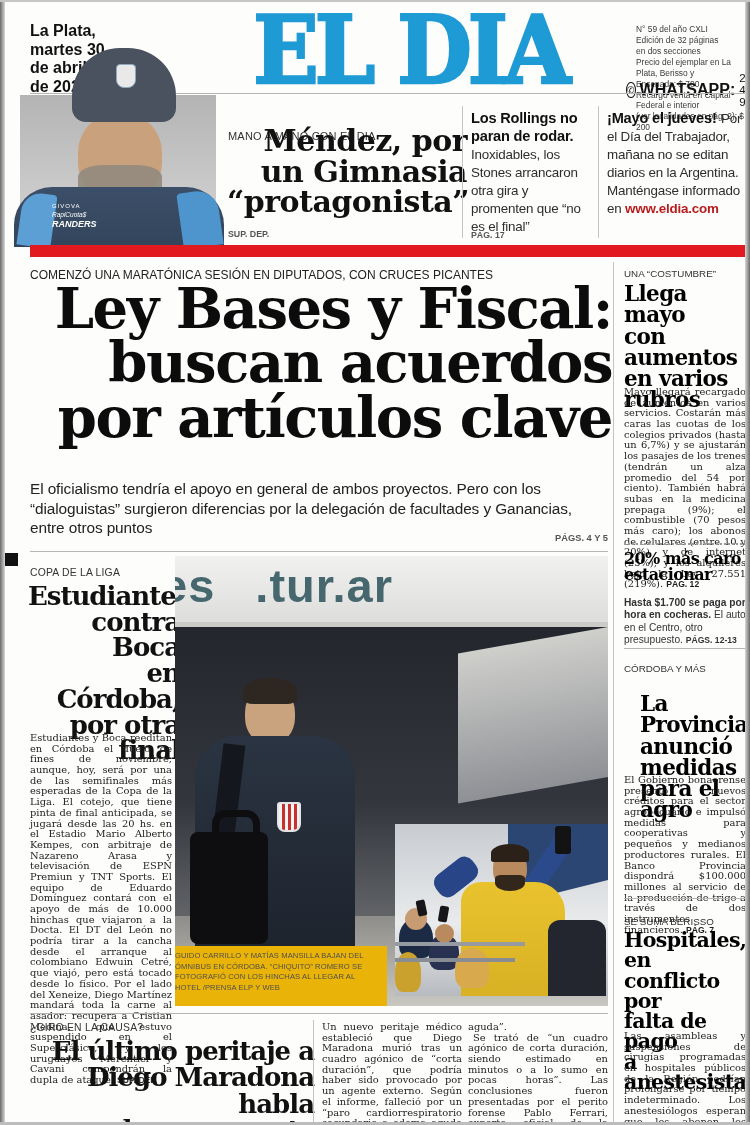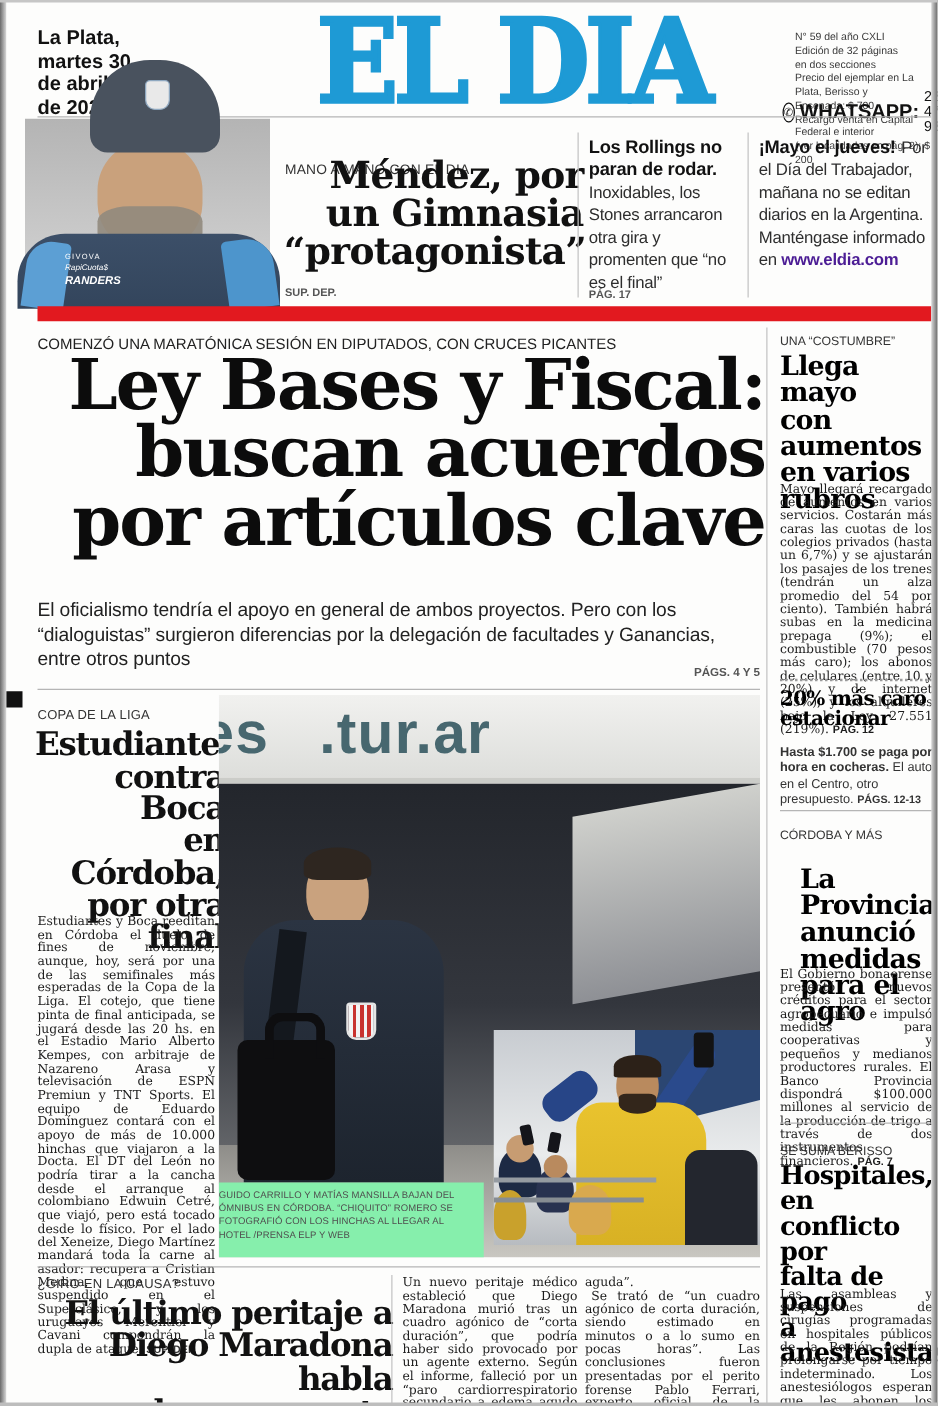--- a/index.html
+++ b/index.html
@@ -101,21 +101,21 @@
   .floor{left:0;top:360px;width:433px;height:90px;background:linear-gradient(180deg,#8e8d89,#c9c7c1);}
   .head{background:#c9a27e;border-radius:48% 48% 44% 44%;}
   .hair{background:#4f3d2e;border-radius:50% 50% 20% 20%;}
   .hoodie{background:linear-gradient(180deg,#2b3442,#1d242e);border-radius:42px 42px 0 0;}
   .crest-edl{background:repeating-linear-gradient(90deg,#f3f3f3 0 3px,#c8322e 3px 6px);
              border:2px solid #e4e4e4;border-radius:3px 3px 8px 8px;}
   .ruge{background:#0a0a0a;color:#fff;font-size:9.5px;font-weight:bold;text-align:center;line-height:20px;letter-spacing:1px;}
   .strap{background:#14181e;}
   .bag{left:15px;top:276px;width:78px;height:112px;background:#0e0e10;border-radius:8px;}
   .bag-handle{left:22px;top:-22px;width:34px;height:30px;border:7px solid #0e0e10;border-bottom:none;border-radius:14px 14px 0 0;}
-  .caption-box{left:0;bottom:0;width:212px;height:60px;background:#86efac;padding:5px 6px 0 0;box-sizing:border-box;}
+  .caption-box{left:0;bottom:0;width:212px;height:60px;background:#eab308;padding:5px 6px 0 0;box-sizing:border-box;}
   .caption{font-size:7.6px;line-height:1.4;color:#4f4f4f;letter-spacing:.1px;}
   .inset{left:220px;top:268px;width:213px;height:172px;background:linear-gradient(180deg,#c8ccd1,#e9ebec 58%,#b7bbc0);overflow:hidden;}
   .building{right:-20px;top:-18px;width:120px;height:84px;background:#2b4672;transform:skewY(-14deg);}
   .rom-arm{left:142px;top:6px;width:20px;height:72px;background:#2a4a8c;transform:rotate(34deg);border-radius:8px;}
   .rom-phone{left:160px;top:2px;width:16px;height:28px;background:#131313;border-radius:3px;}
   .rom-head{left:98px;top:24px;width:34px;height:40px;background:#b98a5e;border-radius:50% 50% 44% 44%;}
   .rom-hairbeard{left:-2px;top:-4px;width:38px;height:18px;background:#2c2118;border-radius:50% 50% 10% 10%;}
   .rom-beard{left:2px;bottom:-3px;width:30px;height:16px;background:#33261b;border-radius:20% 20% 50% 50%;}
   .rom-jacket{left:66px;top:58px;width:104px;height:114px;background:linear-gradient(180deg,#e9c32e,#d8b124);border-radius:20px 30px 0 0;}
   .rom-sleeve{left:84px;top:26px;width:26px;height:46px;background:#274587;transform:rotate(52deg);border-radius:10px;}
@@ -195,21 +195,21 @@
   <div class="abs rollings">
     <span class="lead-bold">Los Rollings no paran de rodar.</span>
     <span class="brief-body">Inoxidables, los Stones arrancaron otra gira y promenten que “no es el final”</span>
   </div>
   <div class="abs pageref rollings-ref">PÁG. 17</div>
 
   <div class="abs rule-v vr-top2"></div>
 
   <div class="abs holiday">
     <span class="lead-bold">¡Mayo el jueves!</span>
-    <span class="brief-body">Por el Día del Trabajador, mañana no se editan diarios en la Argentina. Manténgase informado en </span><b class="brief-body" style="font-weight:bold;color:#4c1d95;">www.eldia.com</b>
+    <span class="brief-body">Por el Día del Trabajador, mañana no se editan diarios en la Argentina. Manténgase informado en </span><b class="brief-body" style="font-weight:bold;color:#b91c1c;">www.eldia.com</b>
   </div>
 
   <div class="abs redbar" style="background:#e2191f;"></div>
 
   <div class="abs lead-kicker">COMENZÓ UNA MARATÓNICA SESIÓN EN DIPUTADOS, CON CRUCES PICANTES</div>
   <h1 class="abs serif lead-head ml" style="margin:0;">Ley Bases y Fiscal:
 buscan acuerdos
 por artículos clave</h1>
   <div class="abs deck">El oficialismo tendría el apoyo en general de ambos proyectos. Pero con los “dialoguistas” surgieron diferencias por la delegación de facultades y Ganancias, entre otros puntos</div>
   <div class="abs pageref lead-ref">PÁGS. 4 Y 5</div>

